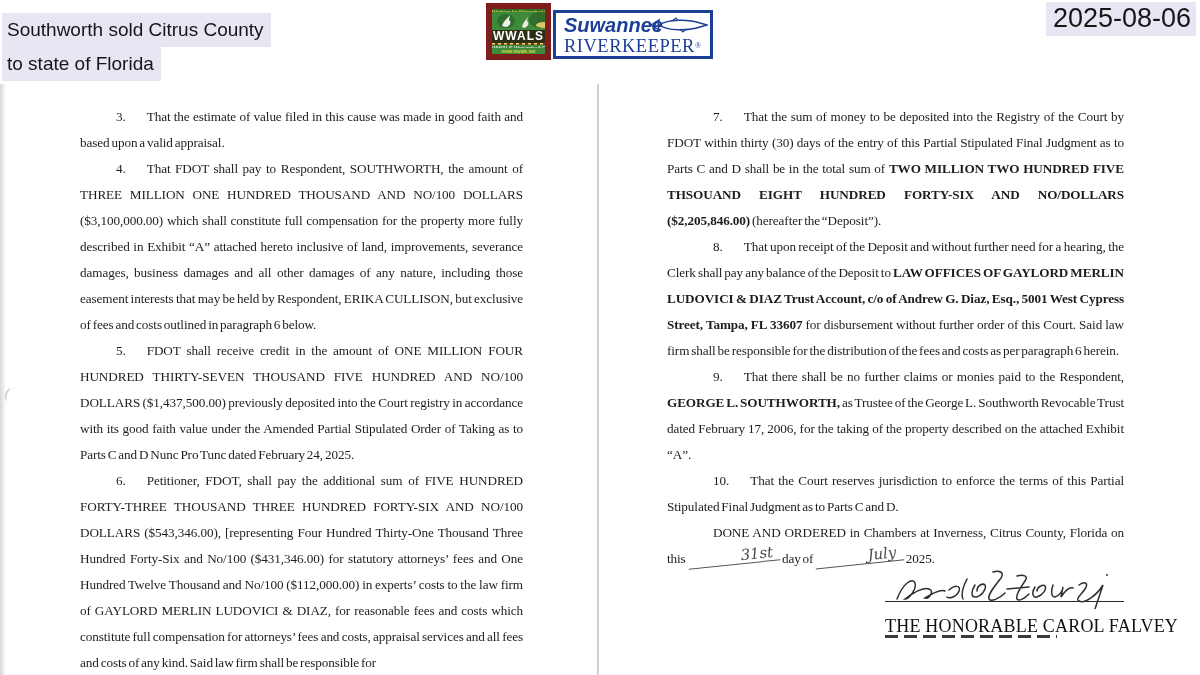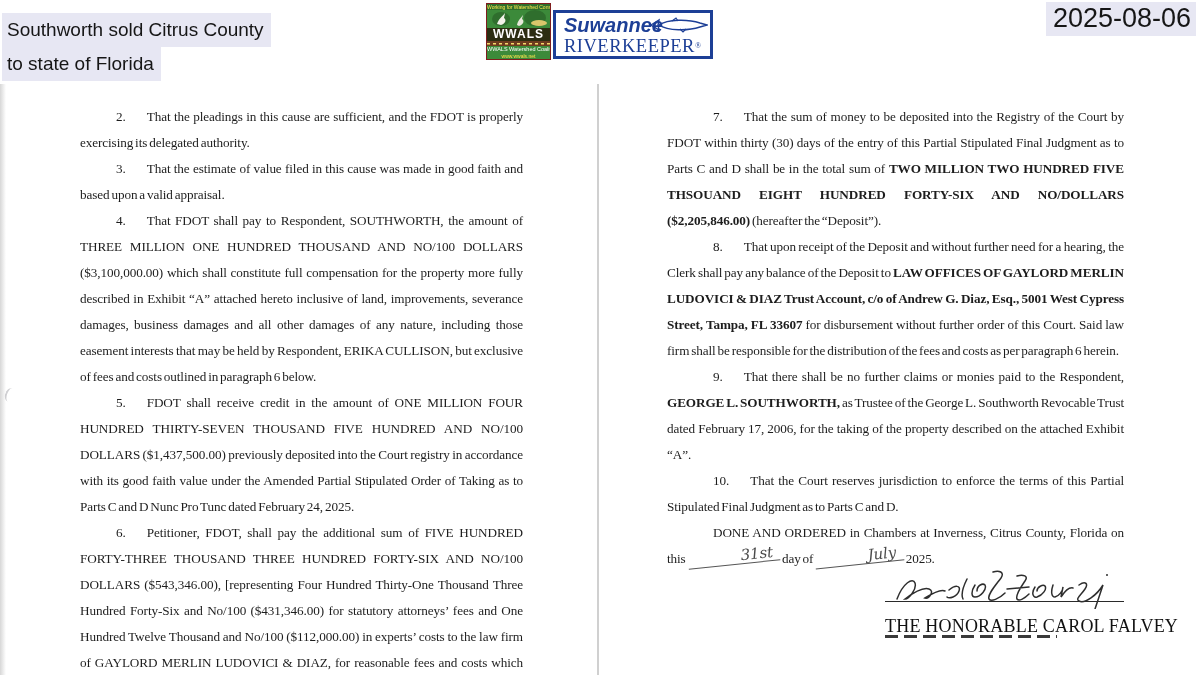--- a/index.html
+++ b/index.html
@@ -14,21 +14,21 @@
   .header { position:absolute; left:0; top:0; width:1200px; height:84px; background:#fff; }
   .title-left { position:absolute; left:2px; top:13px; font-family:"Liberation Sans", sans-serif;
     font-size:19px; line-height:31px; color:#161616; }
   .title-right { position:absolute; right:4px; top:2px; text-align:right;
     font-family:"Liberation Sans", sans-serif; font-size:27px; line-height:31px; color:#161616; }
   .hl { background:var(--hl); display:inline-block; padding:1px 7px 2px 5px; }
   .title-right .hl { padding:1px 5px 2px 7px; }
 
   
   .logo-wrap { position:absolute; left:486px; top:3px; display:flex; align-items:flex-start; }
-  .wwals { width:65px; height:57px; background:var(--green); border:1px solid #7f1d1d;
+  .wwals { width:65px; height:57px; background:var(--green); border:6px solid #7f1d1d;
     display:flex; flex-direction:column; overflow:hidden; text-align:center; }
   .wwals-top { font-family:"Liberation Sans",sans-serif; font-size:5px; line-height:6px; color:#ffe84d;
     background:#2f6e2d; white-space:nowrap; overflow:hidden; }
   .wwals-art { height:18px; position:relative; }
   .wwals-name { font-family:"Liberation Sans",sans-serif; font-weight:bold; font-size:12px; line-height:13px;
     color:#fff; background:rgba(42,32,12,0.88); letter-spacing:1px; }
   .wwals-sub { height:6px; background:#6e3b1e; background-image:repeating-linear-gradient(90deg,#f4d86a 0 3px, transparent 3px 6px);
     background-size:100% 1.5px; background-position:center; background-repeat:no-repeat; }
   .wwals-coal { font-family:"Liberation Sans",sans-serif; font-size:5.5px; line-height:7px; color:#fff; white-space:nowrap; overflow:hidden; }
   .wwals-url { font-family:"Liberation Sans",sans-serif; font-size:5px; line-height:6px; color:#ffe84d; }
@@ -117,21 +117,20 @@
   </div>
 </div>
 
 <div class="page page-left"></div>
 <div class="page page-right"></div>
 <div class="page-edge"></div>
 <div class="divider"></div>
 <div class="artifact"></div>
 
 <div class="col col-left">
-    <p class="para"><span class="pnum">2.</span><span>That the pleadings in this cause are sufficient, and the FDOT is properly exercising its delegated authority.</span></p>
     <p class="para"><span class="pnum">3.</span><span>That the estimate of value filed in this cause was made in good faith and based upon a valid appraisal.</span></p>
     <p class="para"><span class="pnum">4.</span><span>That FDOT shall pay to Respondent, SOUTHWORTH, the amount of THREE MILLION ONE HUNDRED THOUSAND AND NO/100 DOLLARS ($3,100,000.00) which shall constitute full compensation for the property more fully described in Exhibit “A” attached hereto inclusive of land, improvements, severance damages, business damages and all other damages of any nature, including those easement interests that may be held by Respondent, ERIKA CULLISON, but exclusive of fees and costs outlined in paragraph 6 below.</span></p>
     <p class="para"><span class="pnum">5.</span><span>FDOT shall receive credit in the amount of ONE MILLION FOUR HUNDRED THIRTY-SEVEN THOUSAND FIVE HUNDRED AND NO/100 DOLLARS ($1,437,500.00) previously deposited into the Court registry in accordance with its good faith value under the Amended Partial Stipulated Order of Taking as to Parts C and D Nunc Pro Tunc dated February 24, 2025.</span></p>
     <p class="para"><span class="pnum">6.</span><span>Petitioner, FDOT, shall pay the additional sum of FIVE HUNDRED FORTY-THREE THOUSAND THREE HUNDRED FORTY-SIX AND NO/100 DOLLARS ($543,346.00), [representing Four Hundred Thirty-One Thousand Three Hundred Forty-Six and No/100 ($431,346.00) for statutory attorneys’ fees and One Hundred Twelve Thousand and No/100 ($112,000.00) in experts’ costs to the law firm of GAYLORD MERLIN LUDOVICI &amp; DIAZ, for reasonable fees and costs which constitute full compensation for attorneys’ fees and costs, appraisal services and all fees and costs of any kind.  Said law firm shall be responsible for</span></p>
   </div>
 
 <div class="col col-right">
   <div>
       <p class="para"><span class="pnum">7.</span><span>That the sum of money to be deposited into the Registry of the Court by FDOT within thirty (30) days of the entry of this Partial Stipulated Final Judgment as to Parts C and D shall be in the total sum of </span><span class="b">TWO MILLION TWO HUNDRED FIVE THSOUAND EIGHT HUNDRED FORTY-SIX AND NO/DOLLARS ($2,205,846.00)</span><span> (hereafter the “Deposit”).</span></p>
       <p class="para"><span class="pnum">8.</span><span>That upon receipt of the Deposit and without further need for a hearing, the Clerk shall pay any balance of the Deposit to </span><span class="b">LAW OFFICES OF GAYLORD MERLIN LUDOVICI &amp; DIAZ Trust Account, c/o of Andrew G. Diaz, Esq., 5001 West Cypress Street, Tampa, FL 33607</span><span> for disbursement without further order of this Court. Said law firm shall be responsible for the distribution of the fees and costs as per paragraph 6 herein.</span></p>

